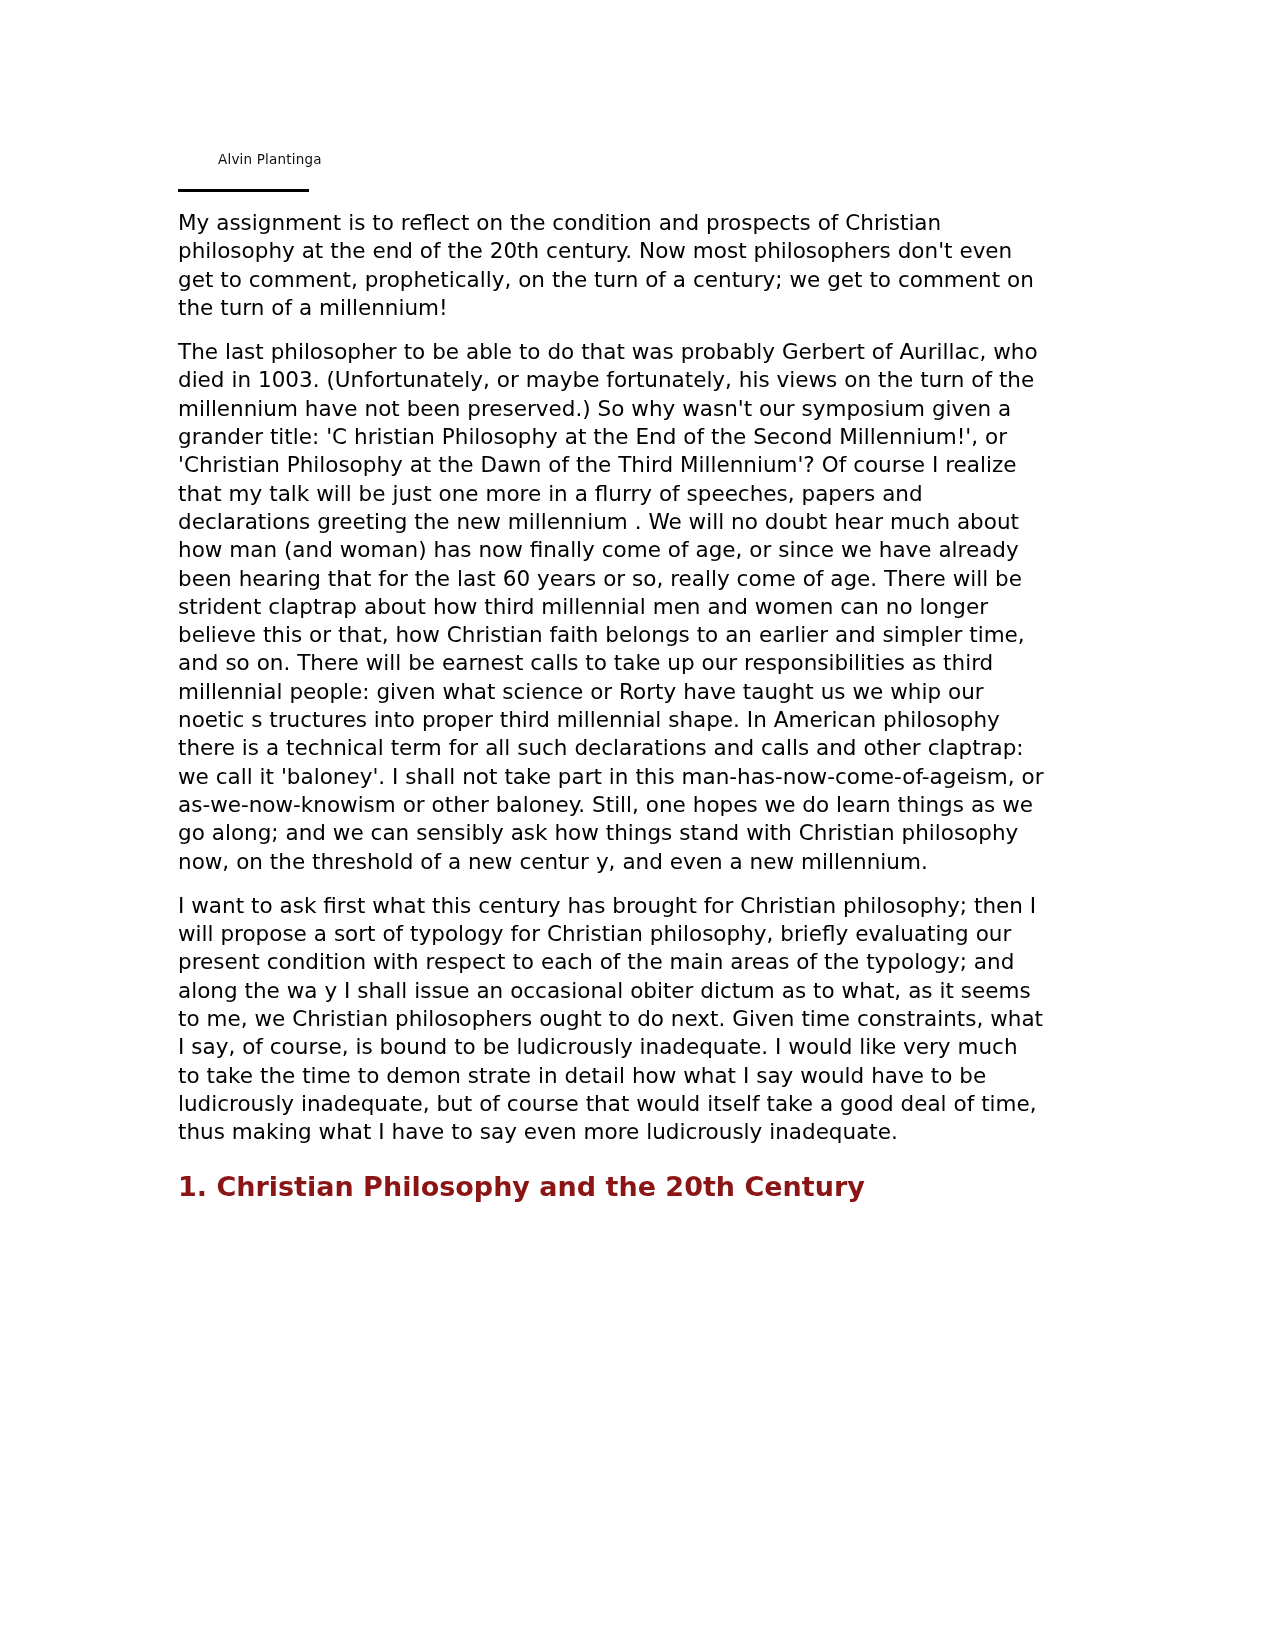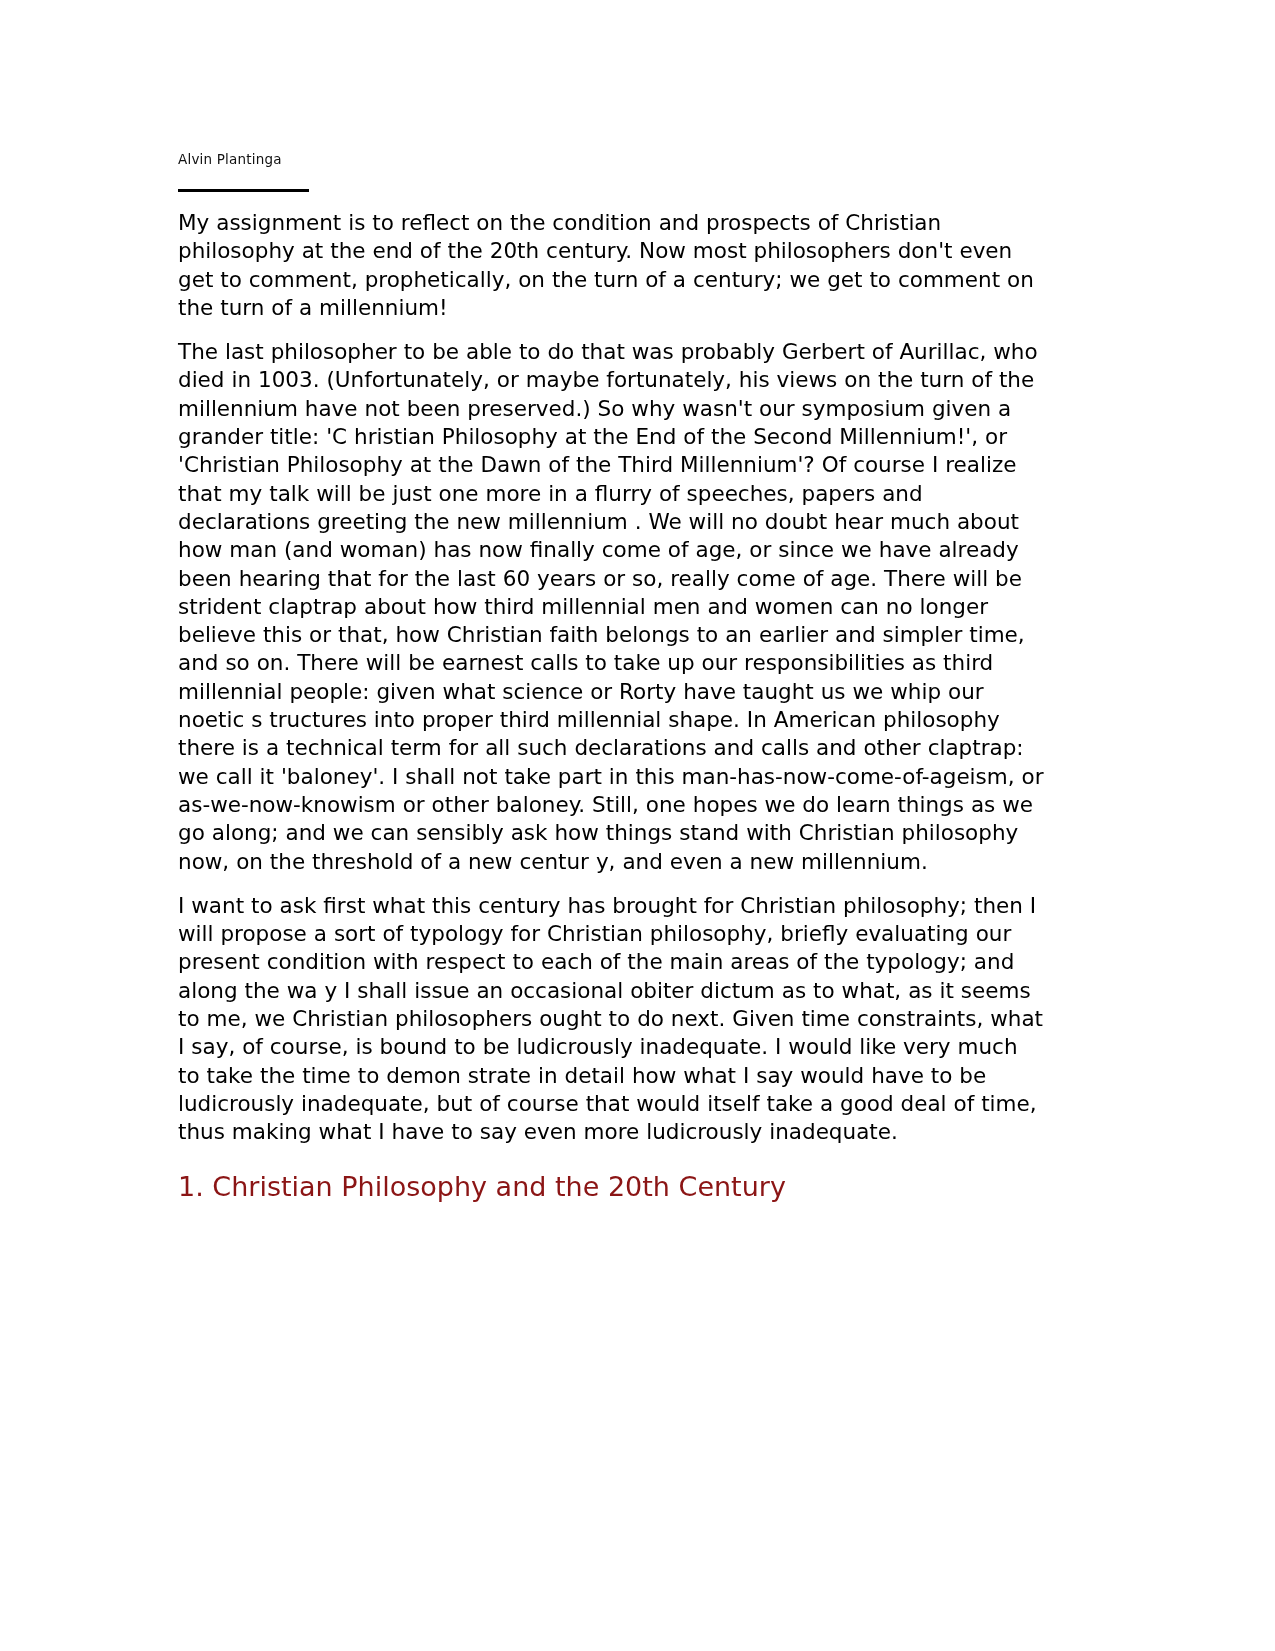--- a/index.html
+++ b/index.html
@@ -28,20 +28,21 @@
     width: 880px;
   }
 
   .header-line {
     font-family: "DejaVu Sans", sans-serif;
     font-size: 13.5px;
     line-height: 22px;
     letter-spacing: 0.2px;
     color: #111111;
     white-space: nowrap;
+    margin-left: 40px;
   }
 
   .header-rule {
     width: 131px;
     height: 3px;
     background: #000000;
     margin-top: 19px;
     margin-bottom: 0;
   }
 
@@ -57,21 +58,21 @@
     color: #000000;
     margin: 16px 0 13px 0;
     text-align: left;
     word-spacing: 0.1px;
   }
 
   .section-heading {
     font-family: "DejaVu Sans", sans-serif;
     font-size: 27px;
     line-height: 36px;
-    font-weight: normal;
+    font-weight: bold;
     color: #8B1515;
     margin: 22px 0 0 0;
   }
 </style>
 </head>
 <body>
 
 <div class="page">
 
   <div class="doc-header">

